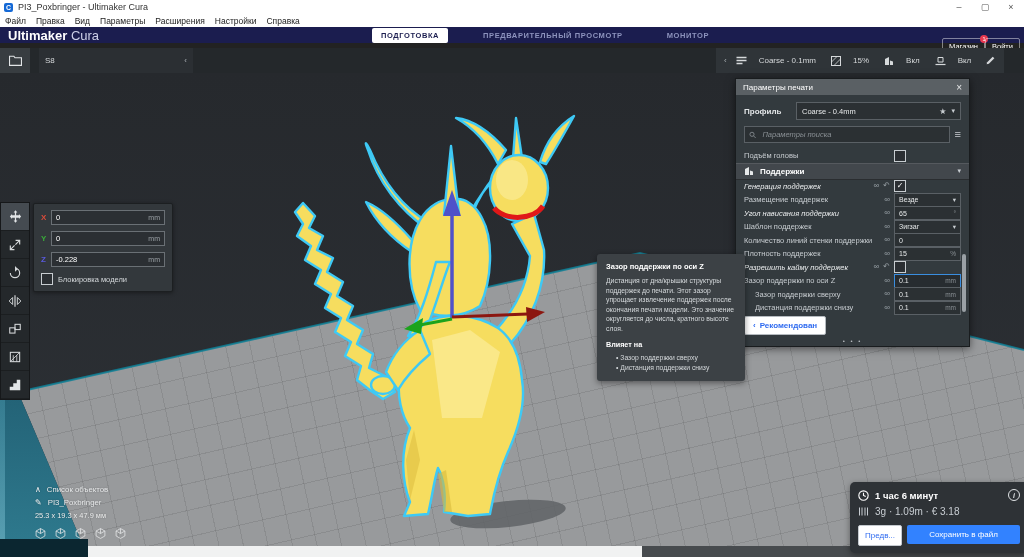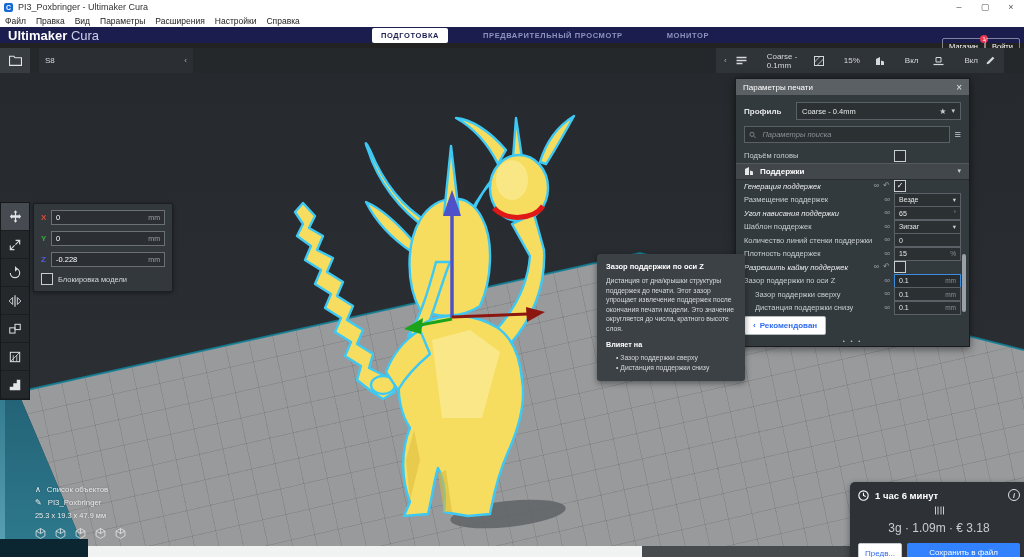--- a/index.html
+++ b/index.html
@@ -29,21 +29,21 @@
   #mkt-badge{position:absolute;right:-4px;top:-4px;width:8px;height:8px;border-radius:50%;background:#e8384f;
              color:#fff;font-size:5.5px;display:flex;align-items:center;justify-content:center;}
   
   #configbar{left:0;top:48px;width:1024px;height:25px;background:#24282b;display:flex;align-items:stretch;color:#d6d9db;font-size:8px;}
   #open-btn{width:30px;background:#383d41;display:flex;align-items:center;justify-content:center;}
   #printer-sel{width:142px;background:#2b2f33;display:flex;align-items:center;padding:0 6px;margin-left:9px;}
   #printer-sel .chev{margin-left:auto;color:#aab0b5;}
   #material-sel{width:300px;background:#2f3438;display:flex;align-items:center;gap:6px;padding:0 8px;margin-left:14px;}
   #print-setup{margin-left:auto;width:272px;background:#2f3438;display:flex;align-items:center;gap:7px;padding:0 8px;}
   #print-setup .chev{color:#aab0b5;margin-right:2px;}
-  .cfg-item{display:flex;align-items:center;gap:20px;}
+  .cfg-item{display:flex;align-items:center;gap:12px;}
   .cfg-ico svg{display:block;}
   #cfg-right-gap{width:20px;background:#24282b;}
   
   #viewport{left:0;top:73px;width:1024px;height:484px;background:linear-gradient(#26292d,#2d3136);overflow:hidden;}
   #plate{left:0;top:0;width:1024px;height:484px;
          background-color:#989a9c;
          background-image:repeating-linear-gradient(78deg,rgba(0,0,0,.09) 0 1px,transparent 1px 24px),
                           repeating-linear-gradient(167deg,rgba(0,0,0,.09) 0 1px,transparent 1px 26px);
          clip-path:polygon(18px 319px,640px 180px,1024px 277px,1024px 484px,88px 484px);}
   #plate-left{left:0;top:0;width:120px;height:484px;
@@ -121,21 +121,21 @@
   .ol-row{display:flex;align-items:center;gap:6px;margin-bottom:4px;font-size:7.8px;}
   .ol-ico{font-size:8px;color:#f0f1f2;}
   #obj-dims{font-size:7.4px;margin:2px 0 5px 0;color:#eceded;}
   #viewcubes{display:flex;gap:9px;margin-top:2px;}
   
   #actionpanel{left:850px;top:482px;width:162px;background:#2e3236;border-radius:5px;padding:7px 8px;
                box-shadow:0 2px 6px rgba(0,0,0,.4);}
   #ap-time{display:flex;align-items:center;gap:6px;color:#fff;font-size:9.5px;font-weight:bold;}
   #ap-info{margin-left:auto;width:10px;height:10px;border:1px solid #dfe2e4;border-radius:50%;
            color:#dfe2e4;font-size:7px;display:flex;align-items:center;justify-content:center;font-style:italic;font-weight:bold;}
-  #ap-mat{display:flex;align-items:center;gap:6px;color:#c8cdd2;font-size:12px;margin-top:5px;flex-direction:column;}
+  #ap-mat{display:flex;align-items:center;gap:6px;color:#c8cdd2;font-size:10px;margin-top:5px;}
   #ap-btns{display:flex;gap:5px;margin-top:8px;}
   #btn-preview{background:#fff;border:1px solid #c5cacf;border-radius:2px;color:#2f6bf0;font-size:8px;
                height:19px;display:flex;align-items:center;justify-content:center;padding:0 6px;}
   #btn-save{flex:1;background:#3282ff;border-radius:2px;color:#fff;font-size:8px;height:19px;
             display:flex;align-items:center;justify-content:center;}
 </style>
 </head>
 <body>
 
 <div id="app">

